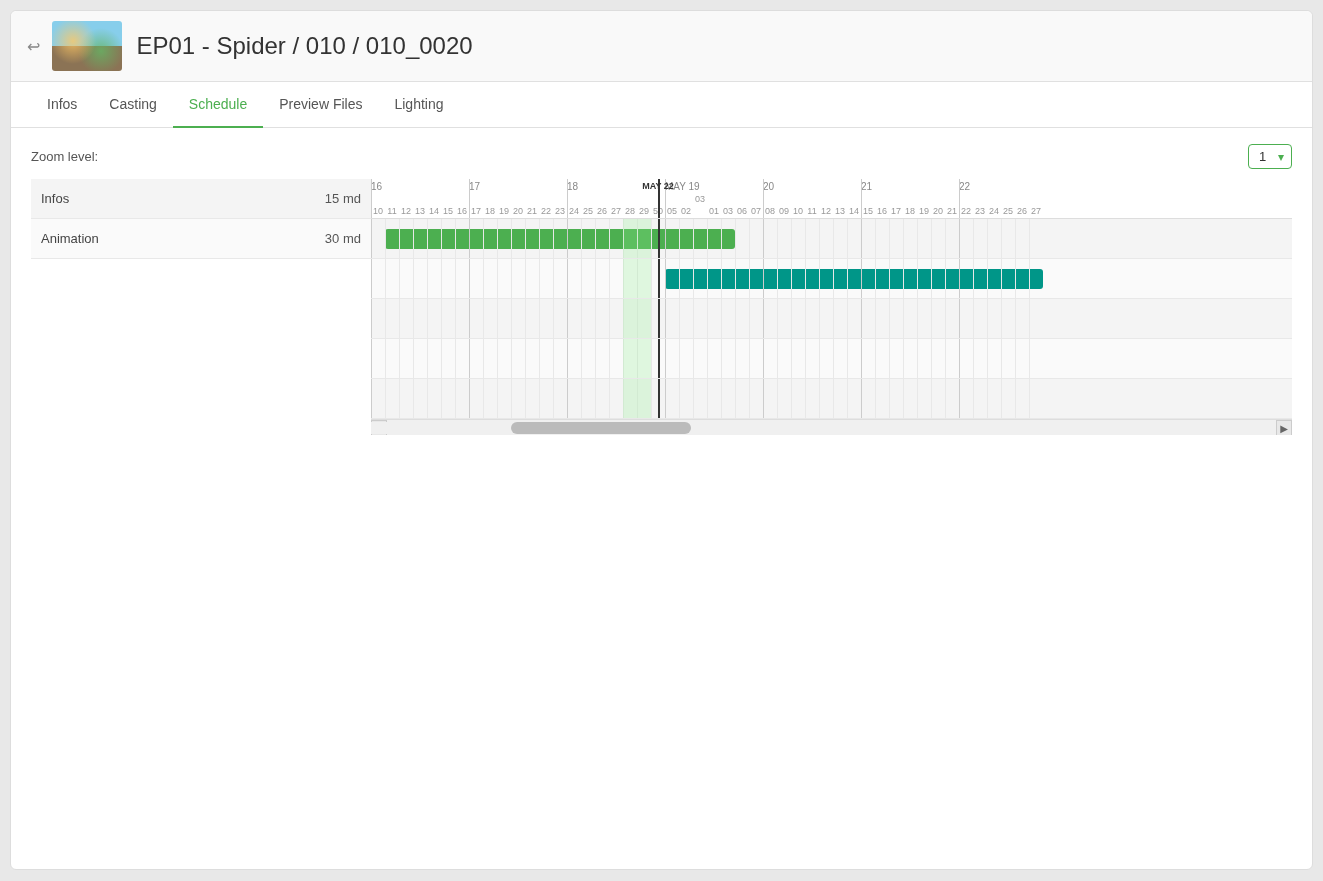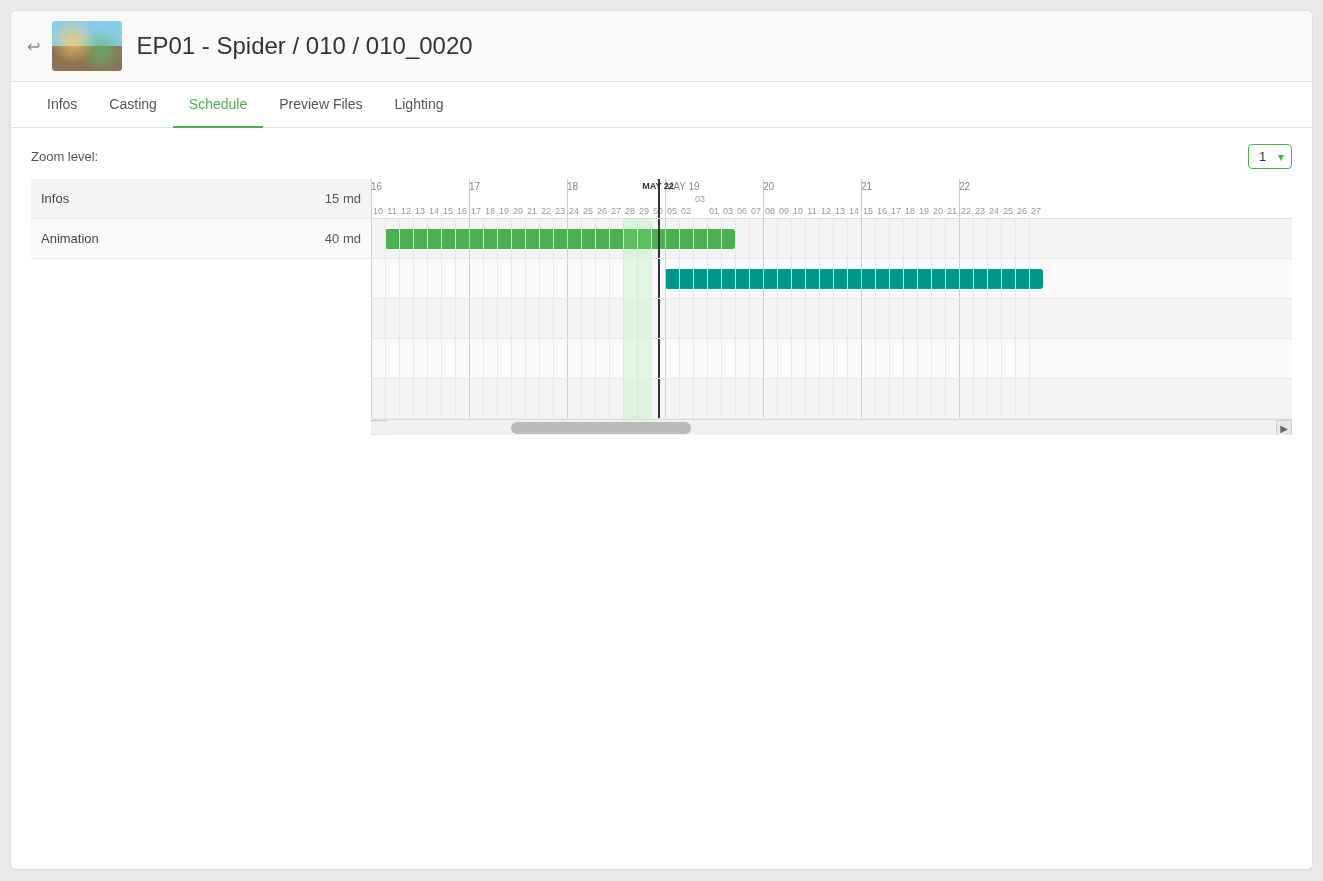--- a/index.html
+++ b/index.html
@@ -286,21 +286,21 @@
     <div class="gantt-wrapper">
       <div class="gantt-main">
 
         <div class="gantt-labels">
           <div class="gantt-row-label">
             <span class="row-name">Infos</span>
             <span class="row-days">15 md</span>
           </div>
           <div class="gantt-row-label">
             <span class="row-name">Animation</span>
-            <span class="row-days">40 md</span>
+            <span class="row-days">30 md</span>
           </div>
         </div>
 
         <div class="gantt-chart" id="ganttChart" style="width: 712px;">
 
           <div class="gantt-header-row" id="ganttHeader">
               <div style="position:relative;height:40px;">
                 <span style="position:absolute;left:0px;top:2px;font-size:10px;color:#888;">16</span>
                 <div style="position:absolute;left:0px;top:0;bottom:0;width:1px;background:#ccc;"></div>
                 <span style="position:absolute;left:98px;top:2px;font-size:10px;color:#888;">17</span>

